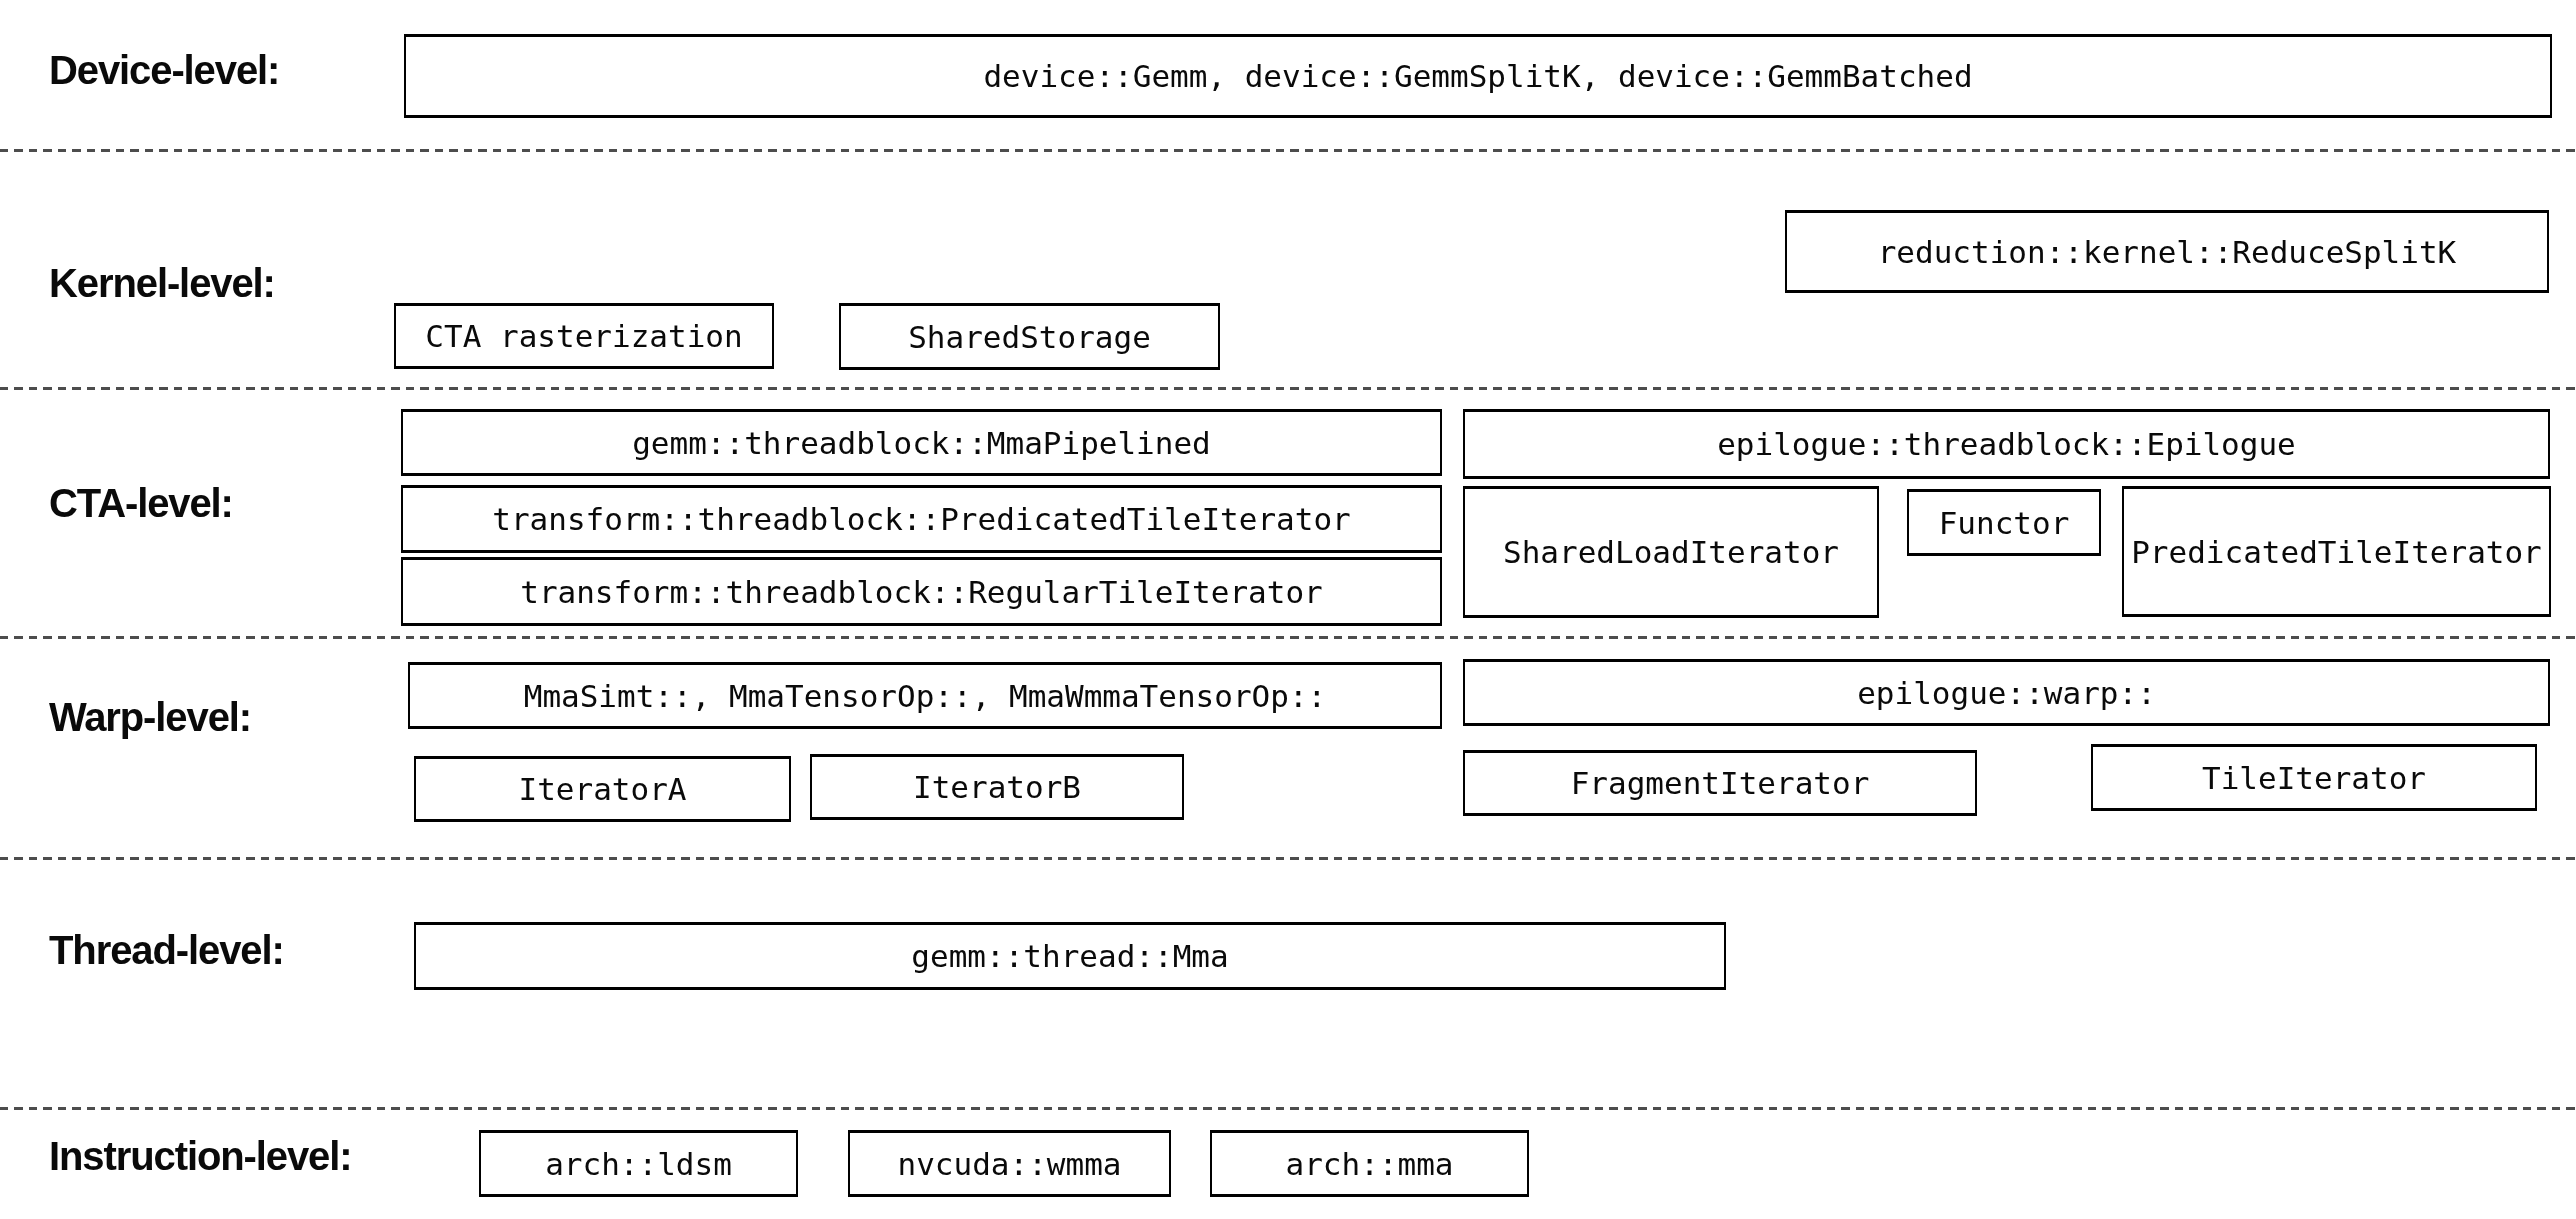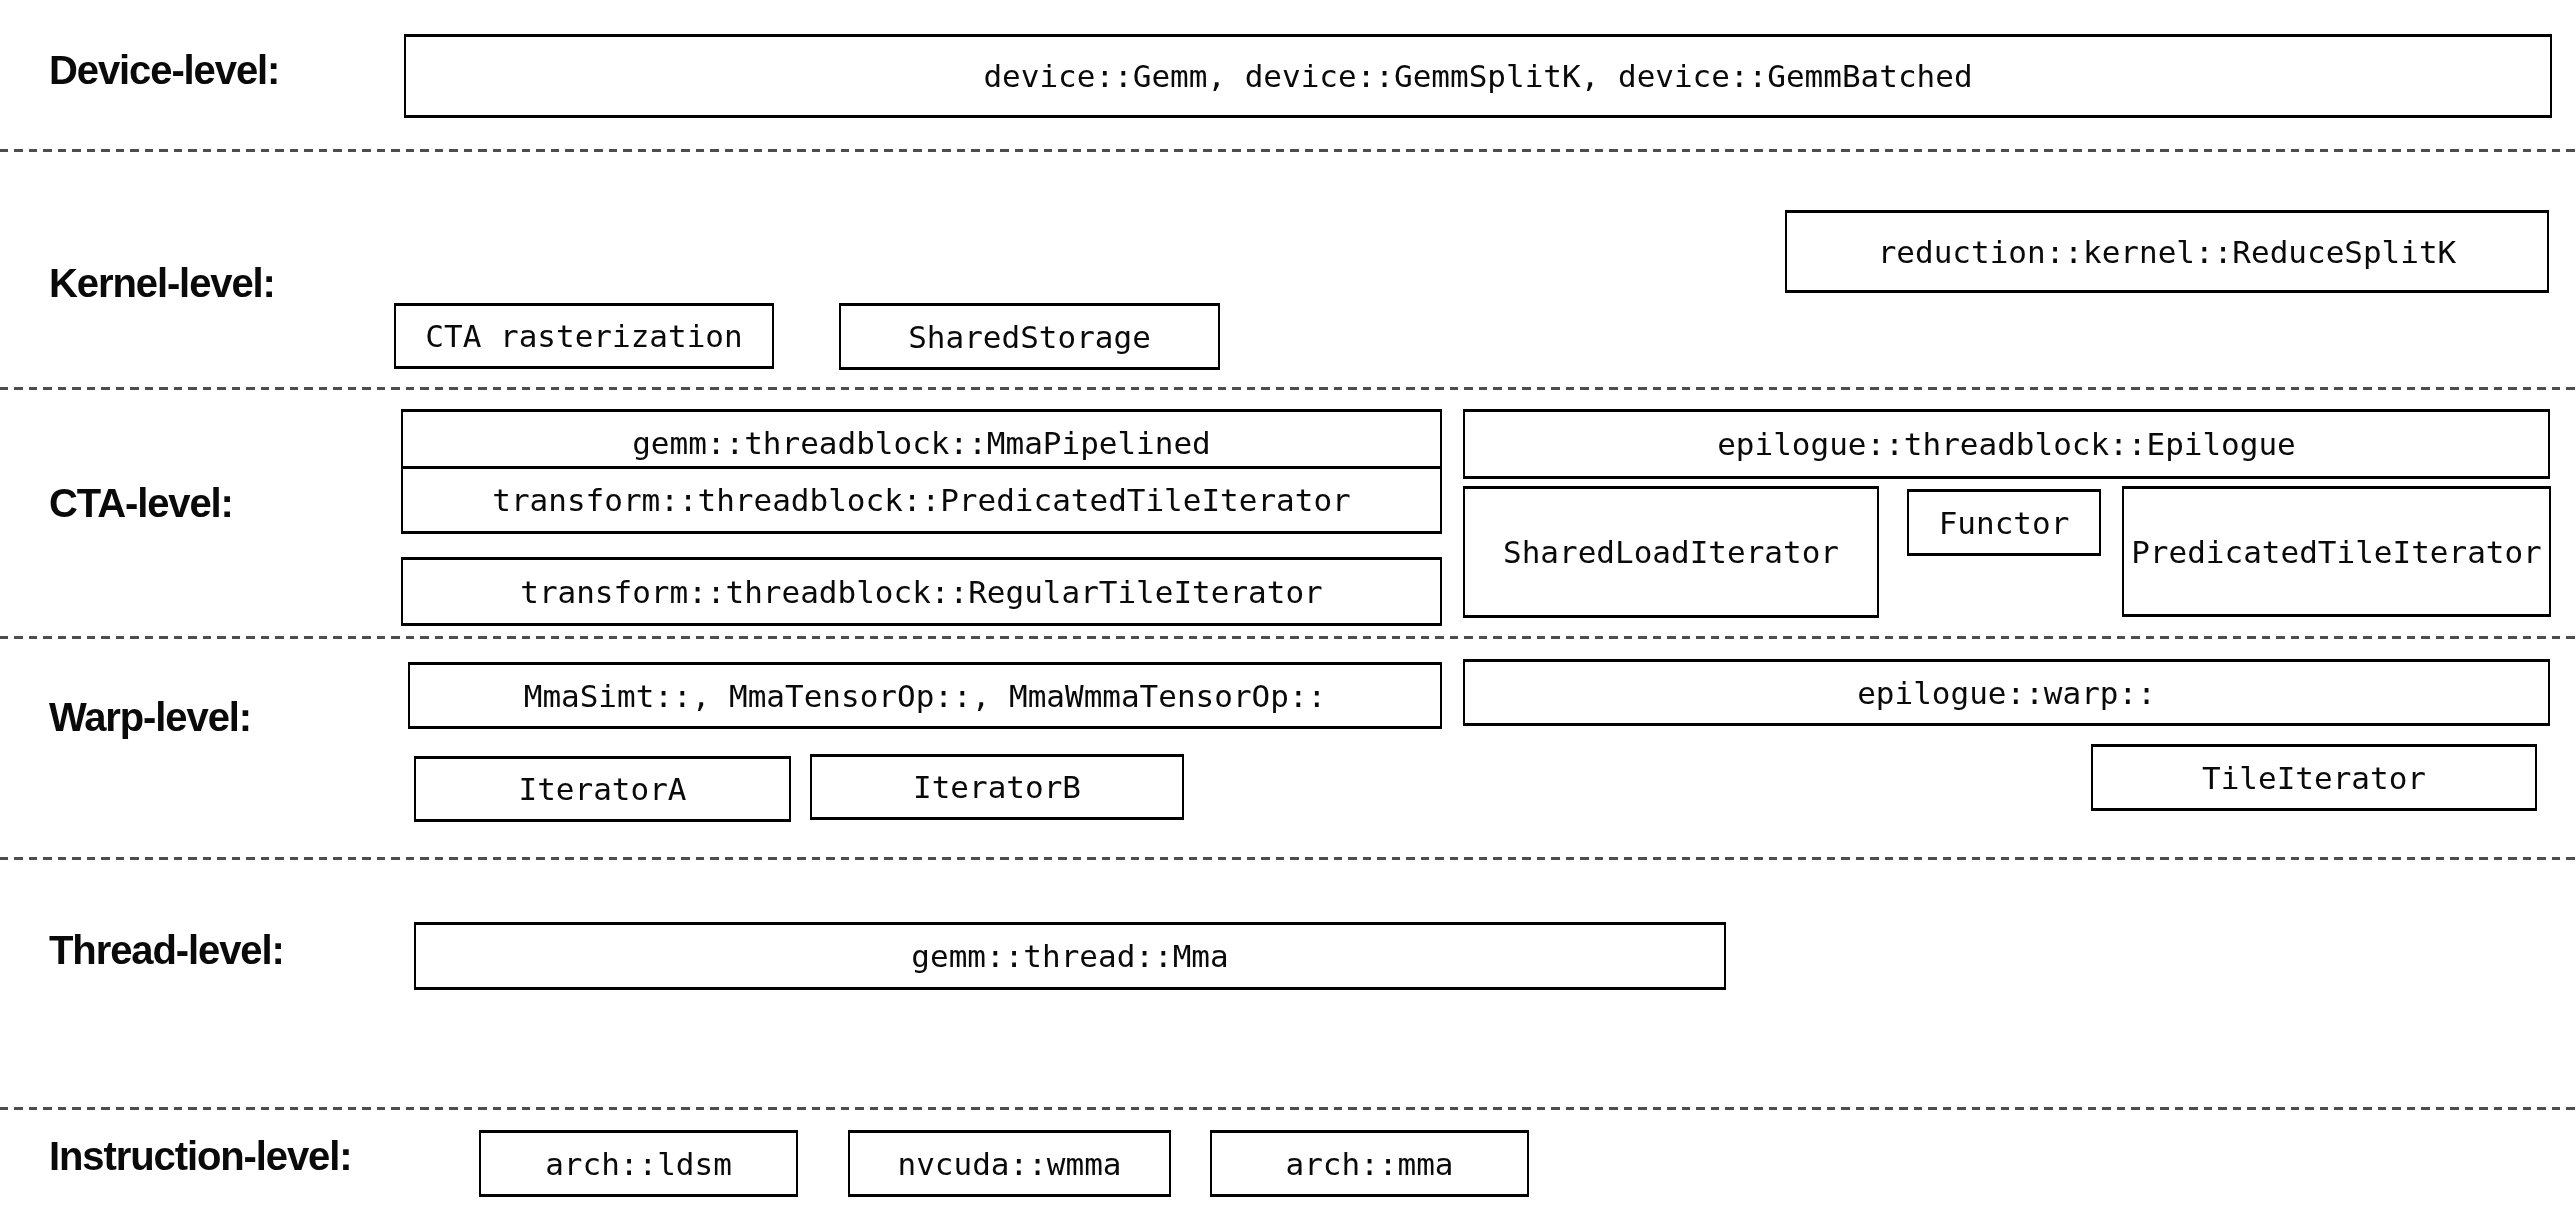--- a/index.html
+++ b/index.html
@@ -70,30 +70,31 @@
   <div class="separator" style="top:1107px"></div>
 
   <div class="box" style="left:404px;top:34px;width:2148px;height:84px">device::Gemm, device::GemmSplitK, device::GemmBatched</div>
 
   <div class="box" style="left:1785px;top:210px;width:764px;height:83px">reduction::kernel::ReduceSplitK</div>
   <div class="box" style="left:394px;top:303px;width:380px;height:66px">CTA rasterization</div>
   <div class="box" style="left:839px;top:303px;width:381px;height:67px">SharedStorage</div>
 
   <div class="box" style="left:401px;top:409px;width:1041px;height:67px">gemm::threadblock::MmaPipelined</div>
   <div class="box" style="left:1463px;top:409px;width:1087px;height:70px">epilogue::threadblock::Epilogue</div>
-  <div class="box" style="left:401px;top:466px;width:1041px;height:68px">transform::threadblock::PredicatedTileIterator</div>
+  <div class="box" style="left:401px;top:485px;width:1041px;height:68px">transform::threadblock::PredicatedTileIterator</div>
   <div class="box" style="left:401px;top:557px;width:1041px;height:69px">transform::threadblock::RegularTileIterator</div>
   <div class="box" style="left:1463px;top:486px;width:416px;height:132px">SharedLoadIterator</div>
   <div class="box" style="left:1907px;top:489px;width:194px;height:67px">Functor</div>
   <div class="box" style="left:2122px;top:486px;width:429px;height:131px">PredicatedTileIterator</div>
 
   <div class="box" style="left:408px;top:662px;width:1034px;height:67px">MmaSimt::, MmaTensorOp::, MmaWmmaTensorOp::</div>
   <div class="box" style="left:1463px;top:659px;width:1087px;height:67px">epilogue::warp::</div>
   <div class="box" style="left:414px;top:756px;width:377px;height:66px">IteratorA</div>
   <div class="box" style="left:810px;top:754px;width:374px;height:66px">IteratorB</div>
+  <div class="box" style="left:1463px;top:750px;width:514px;height:66px">FragmentIterator</div>
   <div class="box" style="left:2091px;top:744px;width:446px;height:67px">TileIterator</div>
 
   <div class="box" style="left:414px;top:922px;width:1312px;height:68px">gemm::thread::Mma</div>
 
   <div class="box" style="left:848px;top:1130px;width:323px;height:67px">nvcuda::wmma</div>
   <div class="box" style="left:479px;top:1130px;width:319px;height:67px">arch::ldsm</div>
   <div class="box" style="left:1210px;top:1130px;width:319px;height:67px">arch::mma</div>
 
 </div>
 

